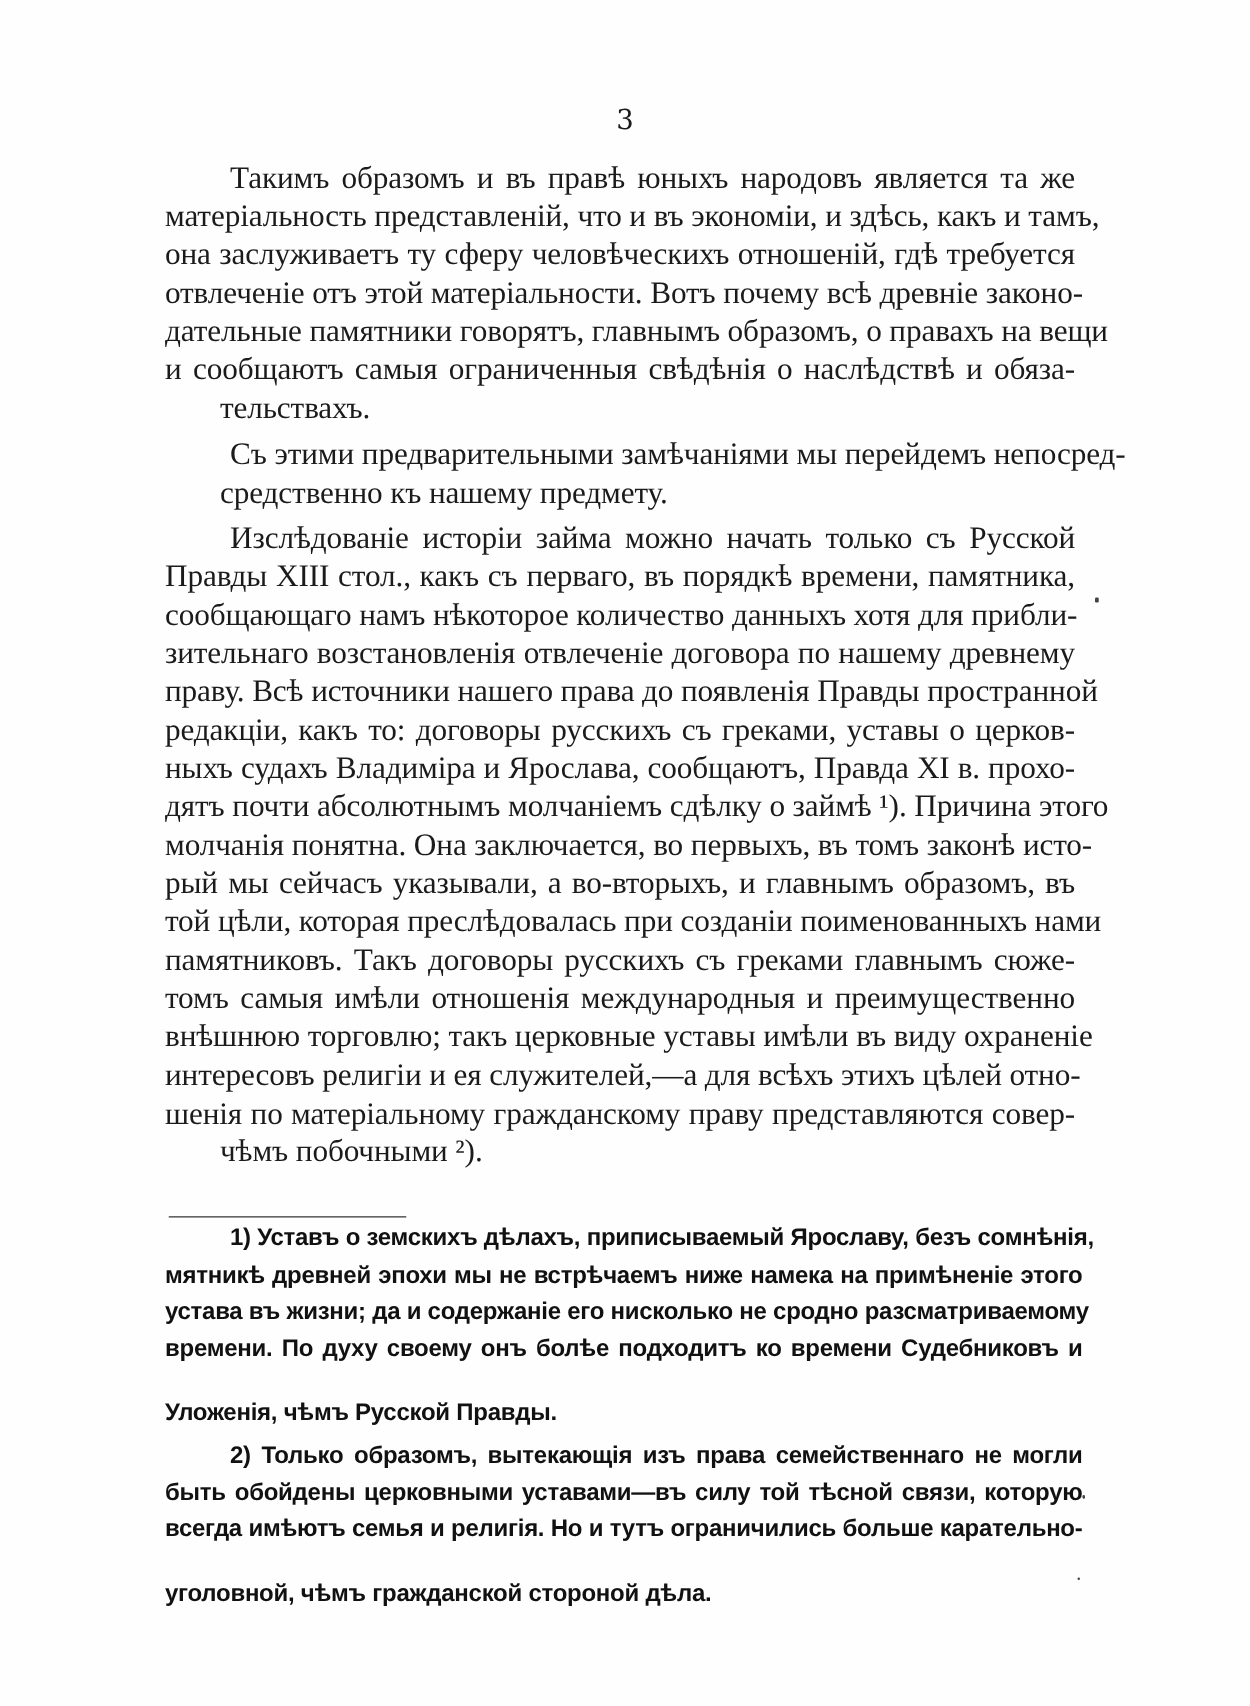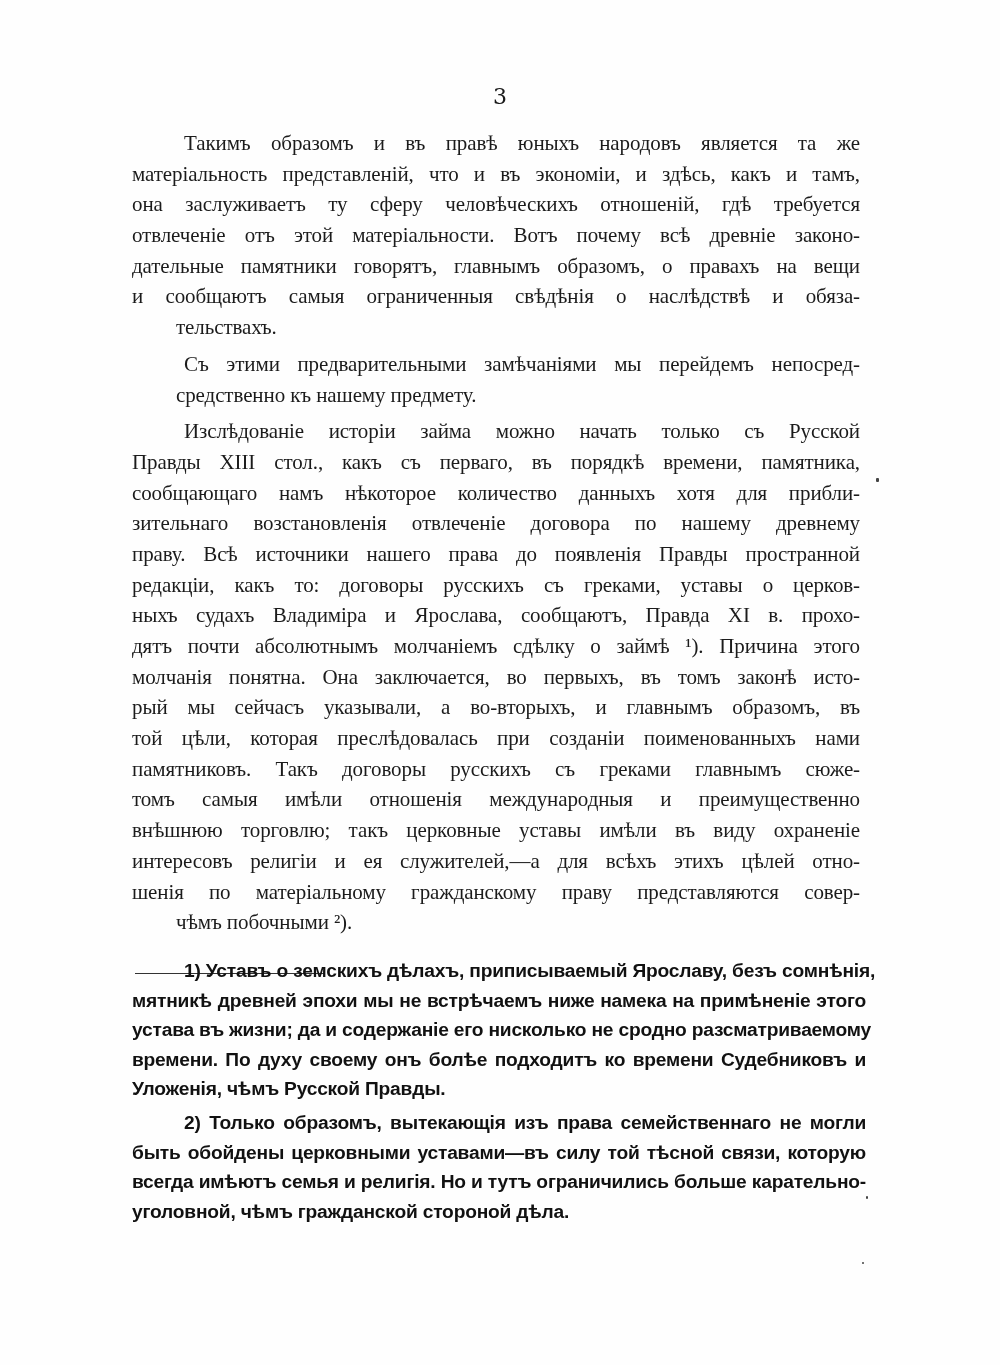--- a/index.html
+++ b/index.html
@@ -4,38 +4,38 @@
 <style>
   html, body { margin: 0; padding: 0; background: #ffffff; }
   body { width: 1000px; height: 1365px; position: relative; overflow: hidden; }
   .page { position: absolute; left: 0; top: 0; width: 1000px; height: 1365px; background: #fefefe; color: #151515; }
   .page-number {
     position: absolute; top: 82px; left: 0; width: 1000px; text-align: center;
     font-family: "DejaVu Serif", serif; font-size: 22px; line-height: 30px; color: #1a1a1a;
   }
   .body-text {
     position: absolute; left: 132px; top: 128px; width: 728px;
-    font-family: "Liberation Serif", serif; font-size: 21px; line-height: 30.7px;
+    font-family: "Liberation Serif", serif; font-size: 25px; line-height: 30.7px;
     letter-spacing: -0.1px; color: #1b1b1b;
   }
   .line { display: block; white-space: nowrap; text-align: justify; text-align-last: justify; height: 30.7px; }
   .line.last { text-align-last: left; margin-left: 44px; }
   .line.indent { padding-left: 52px; }
   .para-gap { height: 6px; }
   .divider {
     position: absolute; left: 135px; top: 973px; width: 190px; height: 0;
     border-top: 1.5px solid #333;
   }
   .footnotes {
-    position: absolute; left: 132px; top: 956px; width: 734px;
+    position: absolute; left: 132px; top: 976px; width: 734px;
     font-family: "Liberation Sans", sans-serif; font-size: 19.2px; line-height: 29.6px;
     font-weight: bold; color: #111; letter-spacing: -0.2px;
   }
   .fn-line { display: block; white-space: nowrap; text-align: justify; text-align-last: justify; height: 29.6px; }
-  .fn-line.last { text-align-last: left; }
+  .fn-line.last { text-align-last: left; margin-top: 22px; }
   .fn-line.indent { padding-left: 52px; }
   .fn-gap { height: 4px; }
   .speck { position: absolute; width: 3px; height: 4px; background: #444; border-radius: 1px; }
 </style>
 </head>
 <body>
 
 <div class="page">
 
   <div class="page-number">3</div>

